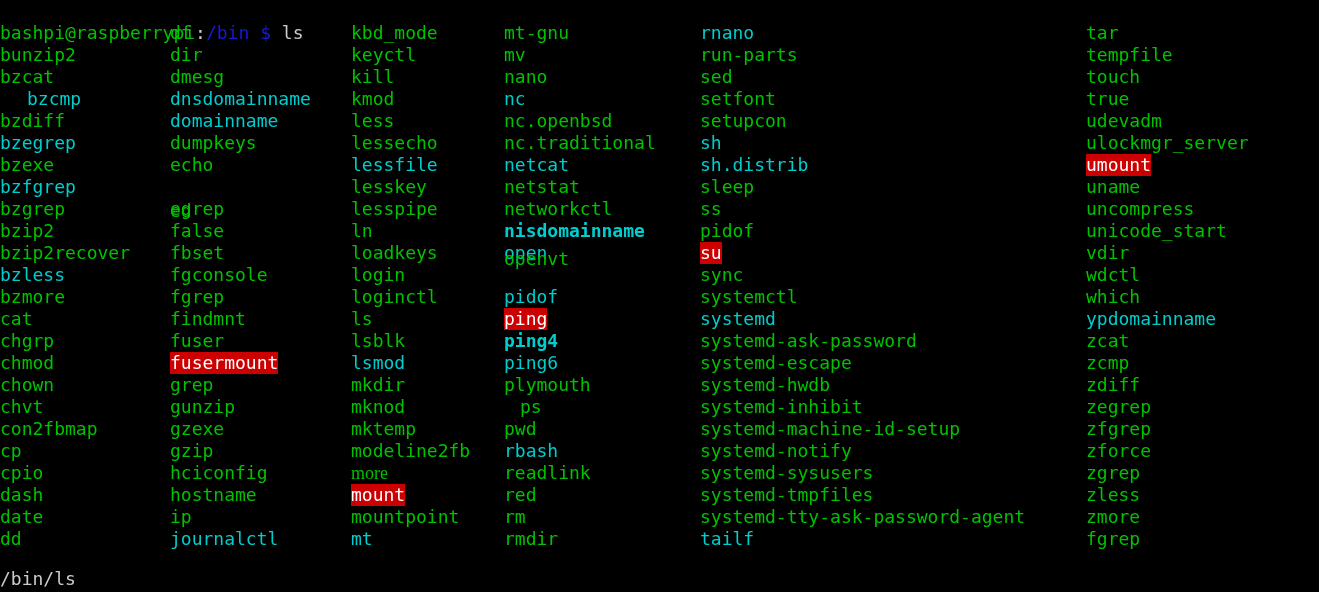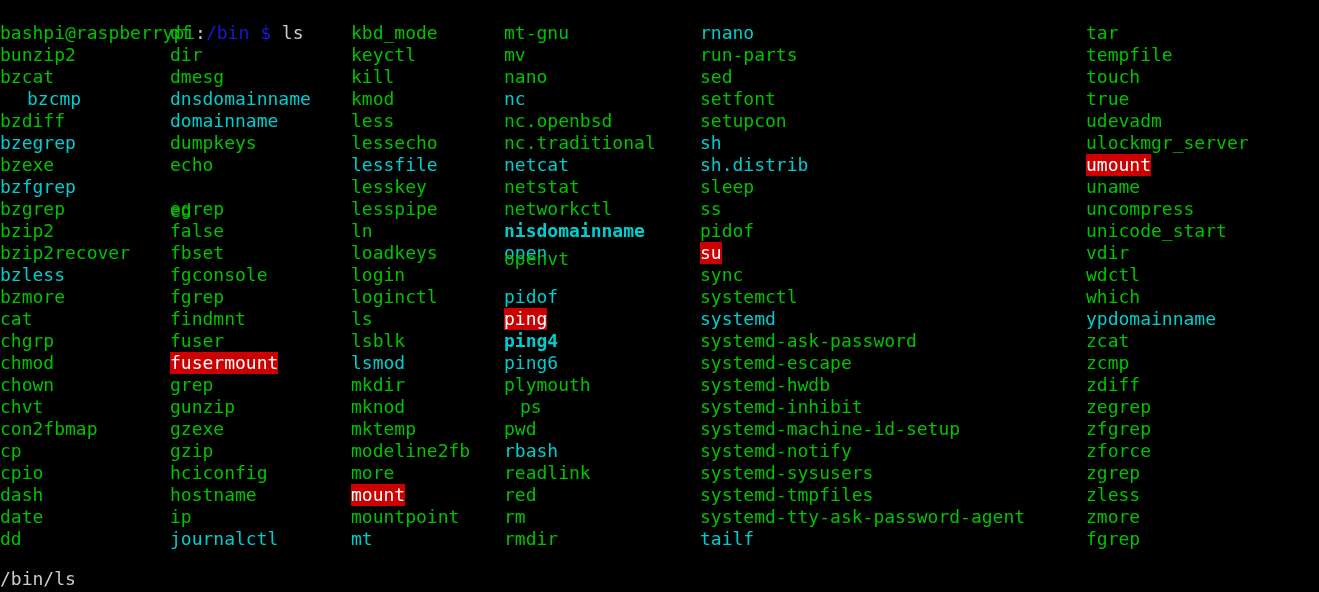--- a/index.html
+++ b/index.html
@@ -120,21 +120,21 @@
       <span class="cell c-green" style="left: 351px; top: 242px;">loadkeys</span>
       <span class="cell c-green" style="left: 351px; top: 264px;">login</span>
       <span class="cell c-green" style="left: 351px; top: 286px;">loginctl</span>
       <span class="cell c-green" style="left: 351px; top: 308px;">ls</span>
       <span class="cell c-green" style="left: 351px; top: 330px;">lsblk</span>
       <span class="cell c-cyan" style="left: 351px; top: 352px;">lsmod</span>
       <span class="cell c-green" style="left: 351px; top: 374px;">mkdir</span>
       <span class="cell c-green" style="left: 351px; top: 396px;">mknod</span>
       <span class="cell c-green" style="left: 351px; top: 418px;">mktemp</span>
       <span class="cell c-green" style="left: 351px; top: 440px;">modeline2fb</span>
-      <span class="cell c-green" style="left: 351px; top: 462px;">more</span>
+      <span class="cell c-green" style="left: 351px; top: 462px; font-family: Liberation Serif, serif;">more</span>
       <span class="cell c-redbg" style="left: 351px; top: 484px;">mount</span>
       <span class="cell c-green" style="left: 351px; top: 506px;">mountpoint</span>
       <span class="cell c-cyan" style="left: 351px; top: 528px;">mt</span>
       <span class="cell c-green" style="left: 504px; top: 22px;">mt-gnu</span>
       <span class="cell c-green" style="left: 504px; top: 44px;">mv</span>
       <span class="cell c-green" style="left: 504px; top: 66px;">nano</span>
       <span class="cell c-cyan" style="left: 504px; top: 88px;">nc</span>
       <span class="cell c-green" style="left: 504px; top: 110px;">nc.openbsd</span>
       <span class="cell c-green" style="left: 504px; top: 132px;">nc.traditional</span>
       <span class="cell c-cyan" style="left: 504px; top: 154px;">netcat</span>

